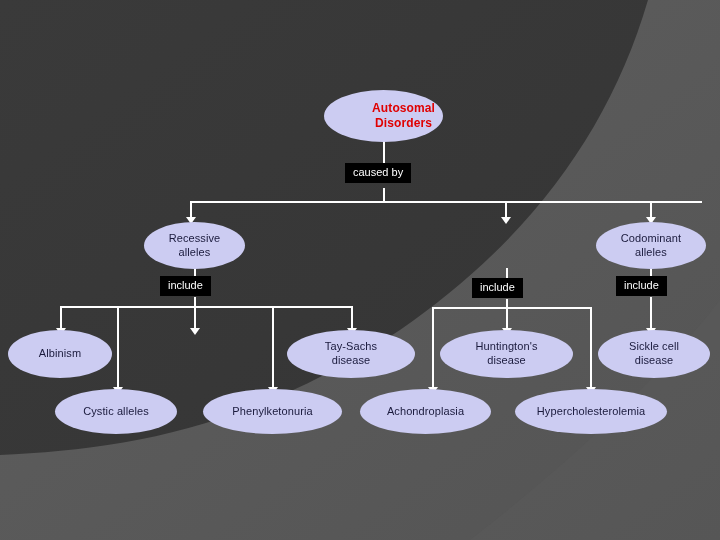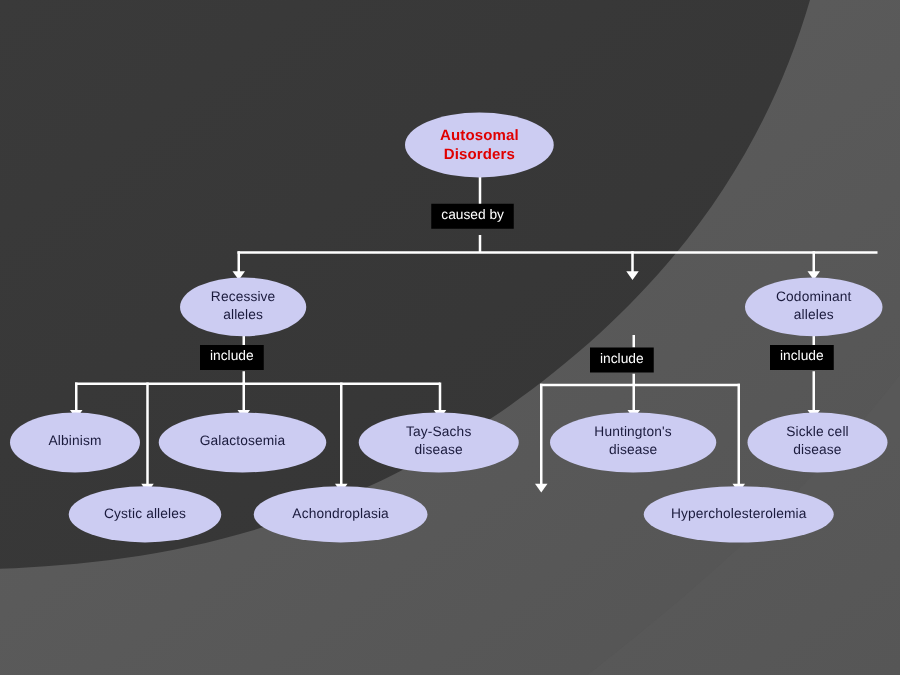--- a/index.html
+++ b/index.html
@@ -48,20 +48,21 @@
     text-align: center;
     color: #1a1a3c;
     font-size: 11px;
     line-height: 1.25;
     letter-spacing: 0.1px;
   }
   .node.root {
     color: #e00000;
     font-weight: bold;
     font-size: 12px;
+    justify-content: flex-end;
   }
   .node .txt { padding: 0 8px; white-space: pre-line; }
 
   
   .label {
     position: absolute;
     background: #000000;
     color: #ffffff;
     font-size: 11px;
     line-height: 1;
@@ -158,33 +159,33 @@
   </div>
 
   <div class="node" style="left:8px; top:330px; width:104px; height:48px;">
     <span class="txt">Albinism</span>
   </div>
 
   <div class="node" style="left:55px; top:389px; width:122px; height:45px;">
     <span class="txt">Cystic alleles</span>
   </div>
 
-  <div class="node" style="left:127px; top:330px; width:134px; height:48px;">
-    <span class="txt">Galactosemia</span>
-  </div>
 
   <div class="node" style="left:203px; top:389px; width:139px; height:45px;">
-    <span class="txt">Achondroplasia</span>
+    <span class="txt">Phenylketonuria</span>
   </div>
 
   <div class="node" style="left:287px; top:330px; width:128px; height:48px;">
     <span class="txt">Tay-Sachs
 disease</span>
   </div>
 
+  <div class="node" style="left:360px; top:389px; width:131px; height:45px;">
+    <span class="txt">Achondroplasia</span>
+  </div>
 
   <div class="node" style="left:440px; top:330px; width:133px; height:48px;">
     <span class="txt">Huntington's
 disease</span>
   </div>
 
   <div class="node" style="left:515px; top:389px; width:152px; height:45px;">
     <span class="txt">Hypercholesterolemia</span>
   </div>
 

